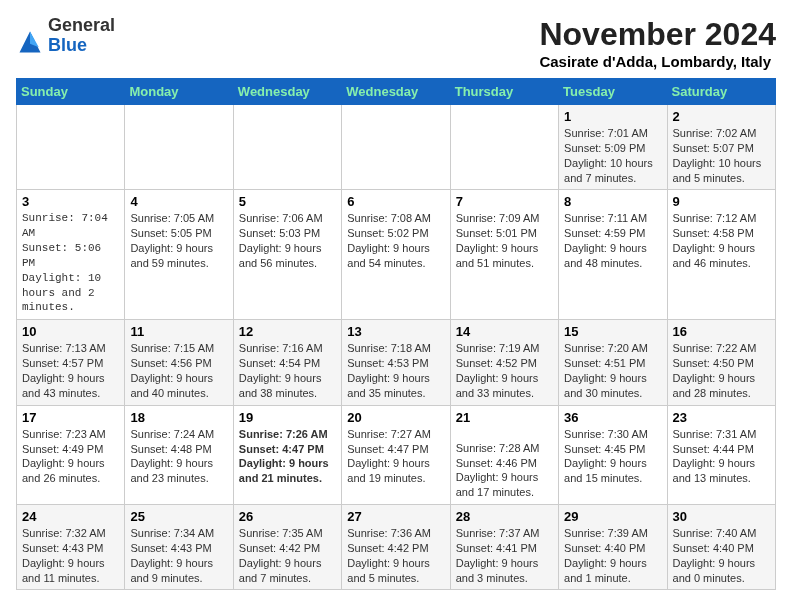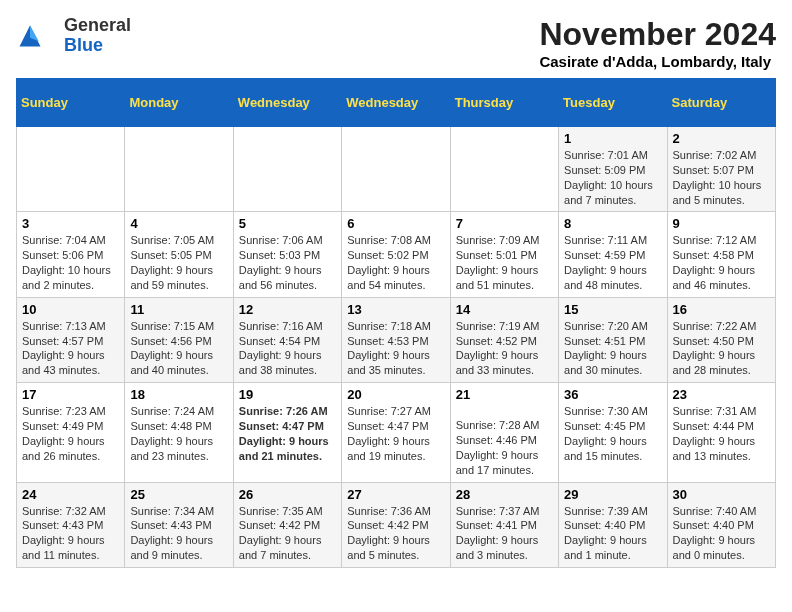--- a/index.html
+++ b/index.html
@@ -11,22 +11,22 @@
       padding: 16px;
     }
     .header {
       display: flex;
       justify-content: space-between;
       align-items: flex-start;
       margin-bottom: 8px;
     }
     .logo {
       display: flex;
-      align-items: center;
-      gap: 20px;
+      align-items: flex-end;
+      gap: 4px;
     }
     .logo-text {
       font-size: 18px;
       font-weight: bold;
       line-height: 1.1;
     }
     .logo-general { color: #333; }
     .logo-blue { color: #1565c0; }
     .logo-icon {
       width: 28px;
@@ -46,22 +46,22 @@
       color: #000000;
       font-weight: bold;
     }
     .calendar {
       width: 100%;
       border-collapse: collapse;
       font-size: 11px;
     }
     .calendar thead th {
       background: #1565c0;
-      color: #fde047;
-      padding: 16px 4px;
+      color: #86efac;
+      padding: 5px 4px;
       text-align: left;
       font-size: 13px;
       font-weight: bold;
       border: 1px solid #1565c0;
     }
     .calendar tbody td {
       vertical-align: top;
       padding: 4px 5px;
       border: 1px solid #ccc;
       min-height: 80px;
@@ -135,21 +135,21 @@
         <td>
           <span class="day-number">2</span>
           <div class="day-info" style="white-space: pre-line;">Sunrise: 7:02 AM
 Sunset: 5:07 PM
 Daylight: 10 hours and 5 minutes.</div>
         </td>
       </tr>
       <tr>
         <td>
           <span class="day-number">3</span>
-          <div class="day-info" style="white-space: pre-line;">Sunrise: 7:04 AM
+          <div class="day-info" style="white-space: pre-line; font-family: Liberation Mono, monospace;">Sunrise: 7:04 AM
 Sunset: 5:06 PM
 Daylight: 10 hours and 2 minutes.</div>
         </td>
         <td>
           <span class="day-number">4</span>
           <div class="day-info" style="white-space: pre-line;">Sunrise: 7:05 AM
 Sunset: 5:05 PM
 Daylight: 9 hours and 59 minutes.</div>
         </td>
         <td>

